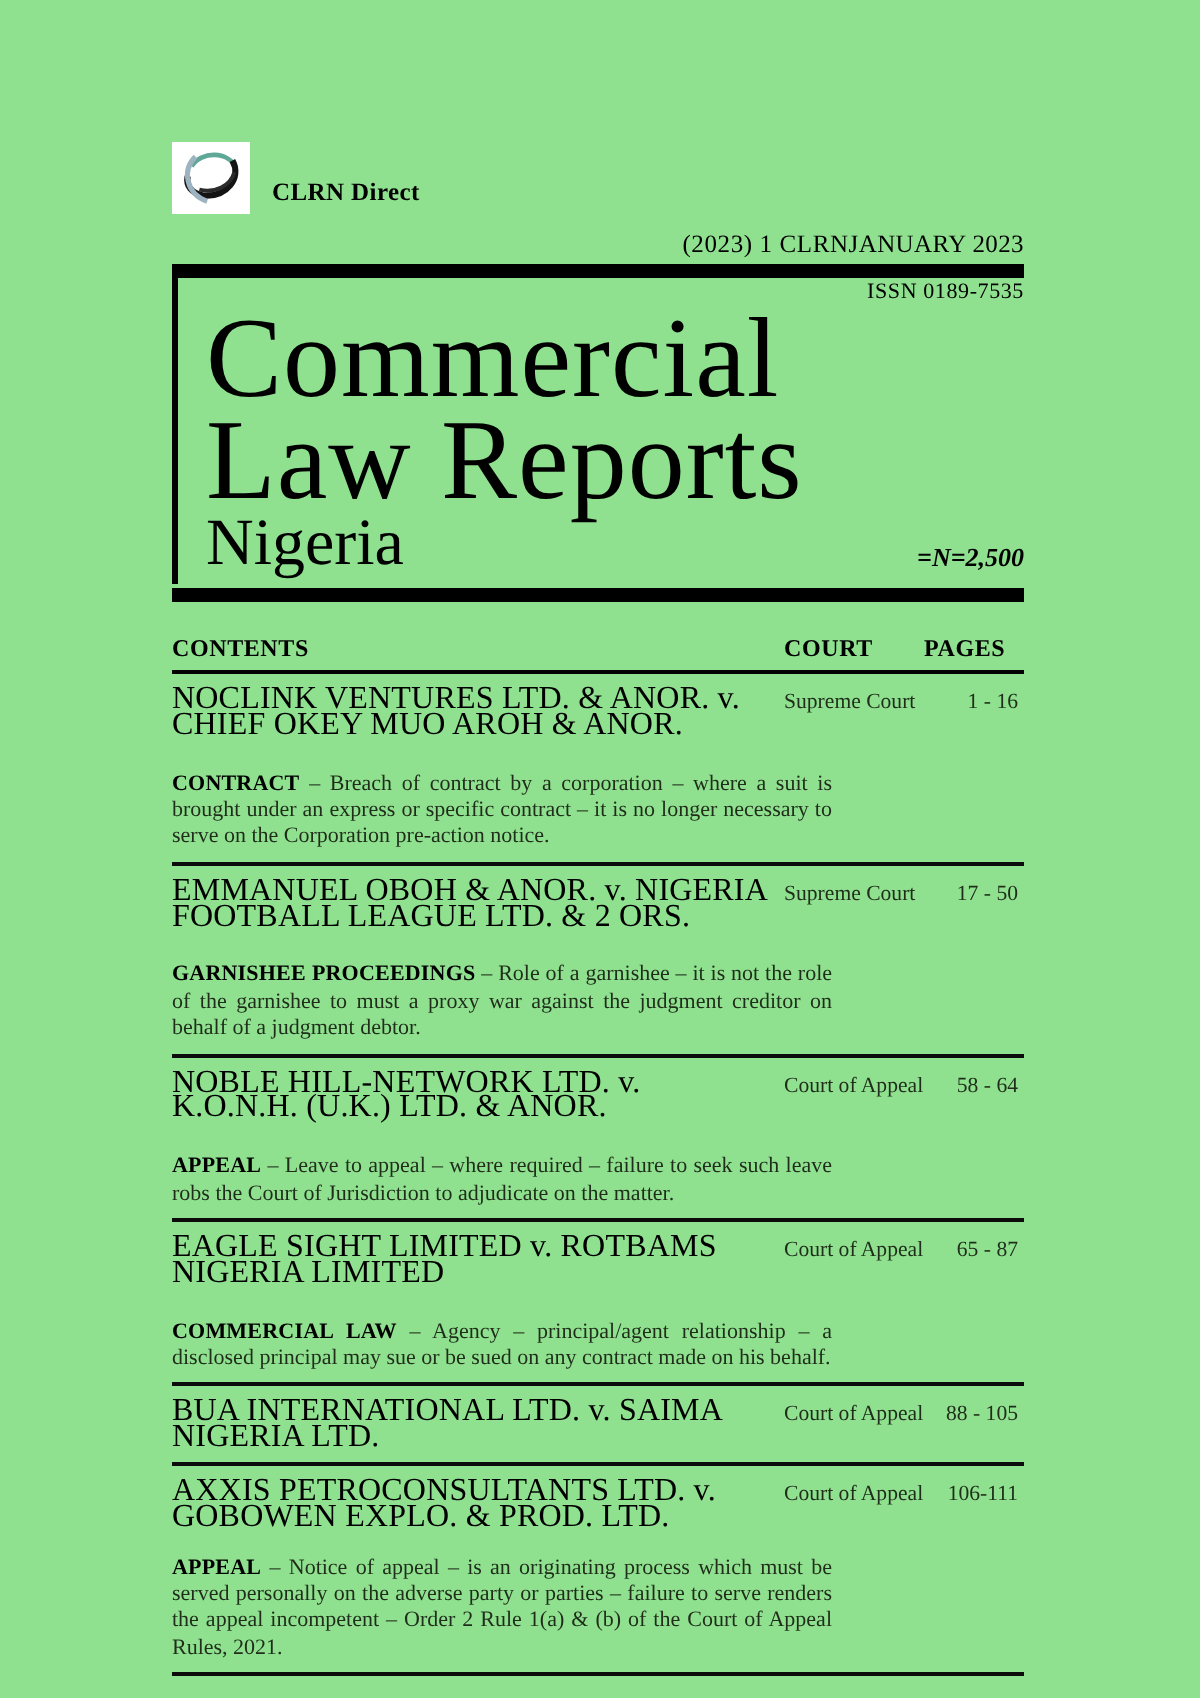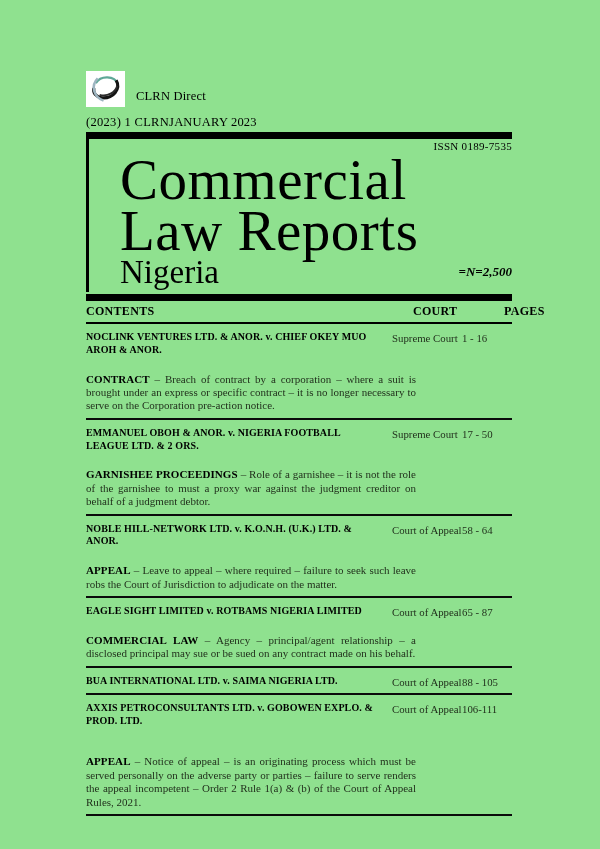--- a/index.html
+++ b/index.html
@@ -10,49 +10,49 @@
     background: #8fe18f;
     font-family: "Liberation Serif", serif;
     color: #000;
     overflow: hidden;
   }
   .content { margin-left: 86px; width: 426px; padding-top: 71px; }
 
   
   .brand-row { display: flex; align-items: flex-end; height: 36px; }
   .logo-box { width: 39px; height: 36px; background: #ffffff; display: flex; align-items: center; justify-content: center; }
-  .brand-name { font-weight: normal; font-size: 12.5px; margin-left: 11px; padding-bottom: 3px; letter-spacing: .2px; }
-  .cite-row { display: flex; justify-content: flex-start; align-items: baseline; margin-top: 8px; font-size: 12.5px; }
+  .brand-name { font-weight: bold; font-size: 12.5px; margin-left: 11px; padding-bottom: 3px; letter-spacing: .2px; }
+  .cite-row { display: flex; justify-content: flex-end; align-items: baseline; margin-top: 8px; font-size: 12.5px; }
   .cite-left { letter-spacing: .3px; }
   .cite-right { font-weight: normal; letter-spacing: .2px; }
   .rule-thick { height: 7px; background: #000; margin-top: 2px; }
 
   
-  .title-block { border-left: 3px solid #000; padding: 1px 0 5px 31px; }
+  .title-block { border-left: 3px solid #000; padding: 1px 0 5px 14px; }
   .issn-row { text-align: right; font-size: 11px; letter-spacing: .3px; height: 14px; }
   .main-title { font-size: 57px; line-height: 51px; letter-spacing: .5px; white-space: nowrap; }
-  .bottom-title-row { display: flex; align-items: center; margin-top: 1px; gap: 26px; }
+  .bottom-title-row { display: flex; align-items: flex-end; margin-top: 1px; gap: 26px; }
   .sub-title { font-size: 33px; line-height: 30px; }
   .price { margin-left: auto; font-weight: bold; font-size: 13px; font-style: italic; }
 
   
   .toc-header {
     display: grid; grid-template-columns: 306px 70px 50px;
     font-weight: bold; font-size: 12px; letter-spacing: .3px;
-    padding: 3px 0 3px; border-bottom: 2.5px solid #000; gap: 21px;
+    padding: 16px 0 3px; border-bottom: 2.5px solid #000;
   }
   .toc-header .h-pages { text-align: left; padding-right: 3px; }
   .entry { border-bottom: 2px solid #0b0b0b; padding: 7px 0 5px; }
   .entry-row { display: grid; grid-template-columns: 306px 70px 50px; }
-  .case-title { font-weight: bold; font-size: 10px; line-height: 12.8px; padding-right: 8px; letter-spacing: .1px; }
+  .case-title { font-weight: normal; font-size: 16px; line-height: 12.8px; padding-right: 8px; letter-spacing: .1px; }
   .court-cell { font-size: 10.8px; color: #1f2d1a; padding-top: 1px; white-space: nowrap; }
-  .pages-cell { font-size: 10.8px; color: #1f2d1a; text-align: left; padding-right: 3px; padding-top: 1px; white-space: nowrap; }
+  .pages-cell { font-size: 10.8px; color: #1f2d1a; text-align: right; padding-right: 3px; padding-top: 1px; white-space: nowrap; }
   .summary { width: 330px; font-size: 11px; line-height: 13.4px; text-align: justify; margin-top: 16px; color: #1f2d1a; }
   .summary b { color: #000; letter-spacing: .1px; }
-  .entry:last-child .summary { margin-top: 28px; }
+  .entry:last-child .summary { margin-top: 12px; }
 </style>
 </head>
 <body>
 
 <div class="page">
   <div class="content">
 
     <div class="brand-row">
       <div class="logo-box">
         <svg width="35" height="32" viewBox="0 0 36 32">

